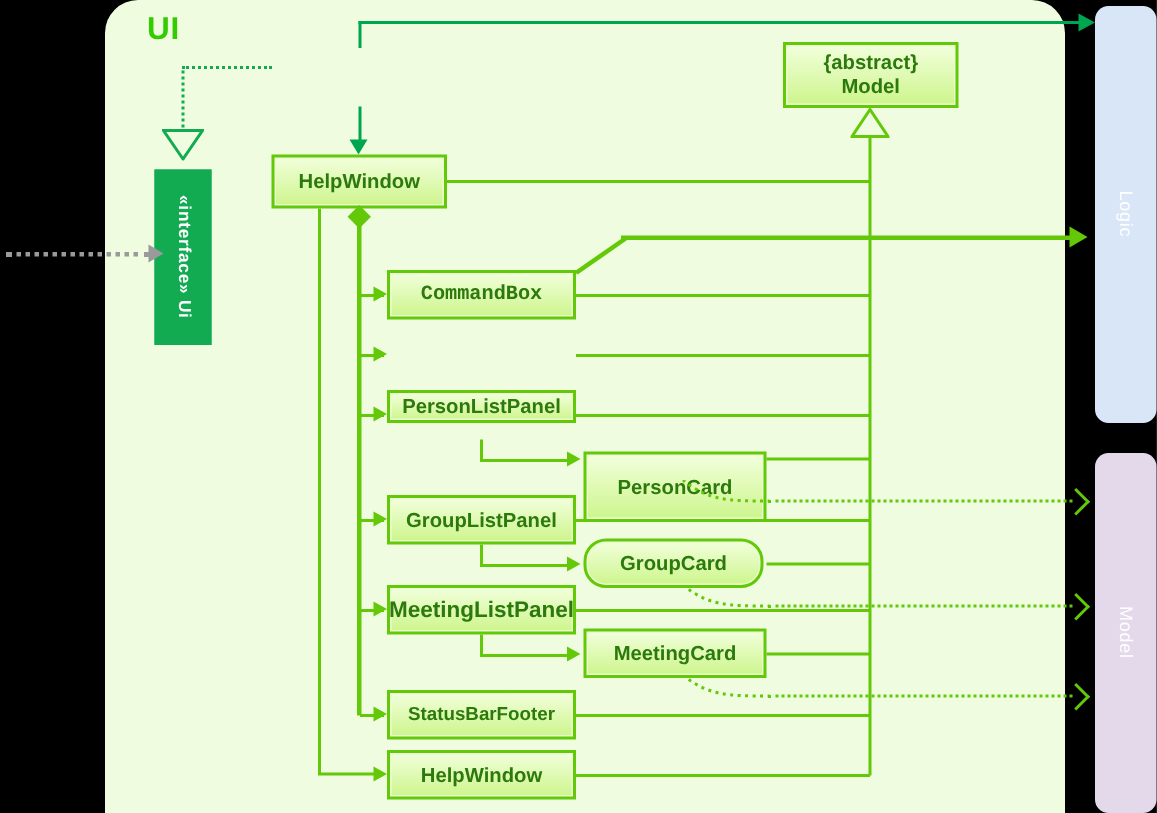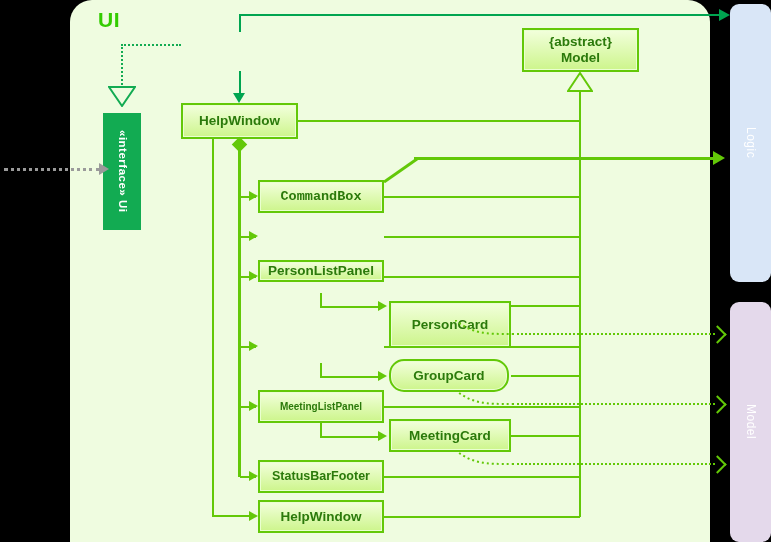--- a/index.html
+++ b/index.html
@@ -174,39 +174,42 @@
     <span>PersonCard</span>
   </div>
   <div class="ln h" style="left:511px;top:305px;width:69px;"></div>
 
   <svg style="position:absolute;left:455px;top:320px;width:60px;height:16px;">
     <path d="M0,0 C18,14 30,14 58,14" fill="none" stroke="#63c808" stroke-width="2" stroke-dasharray="2,3"></path>
   </svg>
   <div class="dot h" style="left:512px;top:333px;width:203px;"></div>
   <div class="vee" style="left:711px;top:328px;"></div>
 
+  <div class="box light" style="left:258px;top:330px;width:126px;height:33px;">
+    <span>GroupListPanel</span>
+  </div>
   <div class="ln h" style="left:240px;top:346px;width:16px;"></div>
   <div class="ah r" style="left:249px;top:341px;"></div>
   <div class="ln h" style="left:384px;top:346px;width:196px;"></div>
   <div class="ln v" style="left:320px;top:363px;height:14px;"></div>
   <div class="ln h" style="left:320px;top:376px;width:62px;"></div>
   <div class="ah r" style="left:378px;top:371px;"></div>
 
   <div class="box light" style="left:389px;top:359px;width:120px;height:33px;border-radius:15px;">
     <span>GroupCard</span>
   </div>
   <div class="ln h" style="left:511px;top:375px;width:69px;"></div>
   <svg style="position:absolute;left:455px;top:390px;width:60px;height:16px;">
     <path d="M0,0 C18,14 30,14 58,14" fill="none" stroke="#63c808" stroke-width="2" stroke-dasharray="2,3"></path>
   </svg>
   <div class="dot h" style="left:512px;top:403px;width:203px;"></div>
   <div class="vee" style="left:711px;top:398px;"></div>
 
   <div class="box light" style="left:258px;top:390px;width:126px;height:33px;">
-    <span style="font-size:10px;">MeetingListPanel</span>
+    <span style="font-size:15px;">MeetingListPanel</span>
   </div>
   <div class="ln h" style="left:240px;top:406px;width:16px;"></div>
   <div class="ah r" style="left:249px;top:401px;"></div>
   <div class="ln h" style="left:384px;top:406px;width:196px;"></div>
   <div class="ln v" style="left:320px;top:423px;height:14px;"></div>
   <div class="ln h" style="left:320px;top:436px;width:62px;"></div>
   <div class="ah r" style="left:378px;top:431px;"></div>
 
   <div class="box light" style="left:389px;top:419px;width:122px;height:33px;">
     <span>MeetingCard</span>

